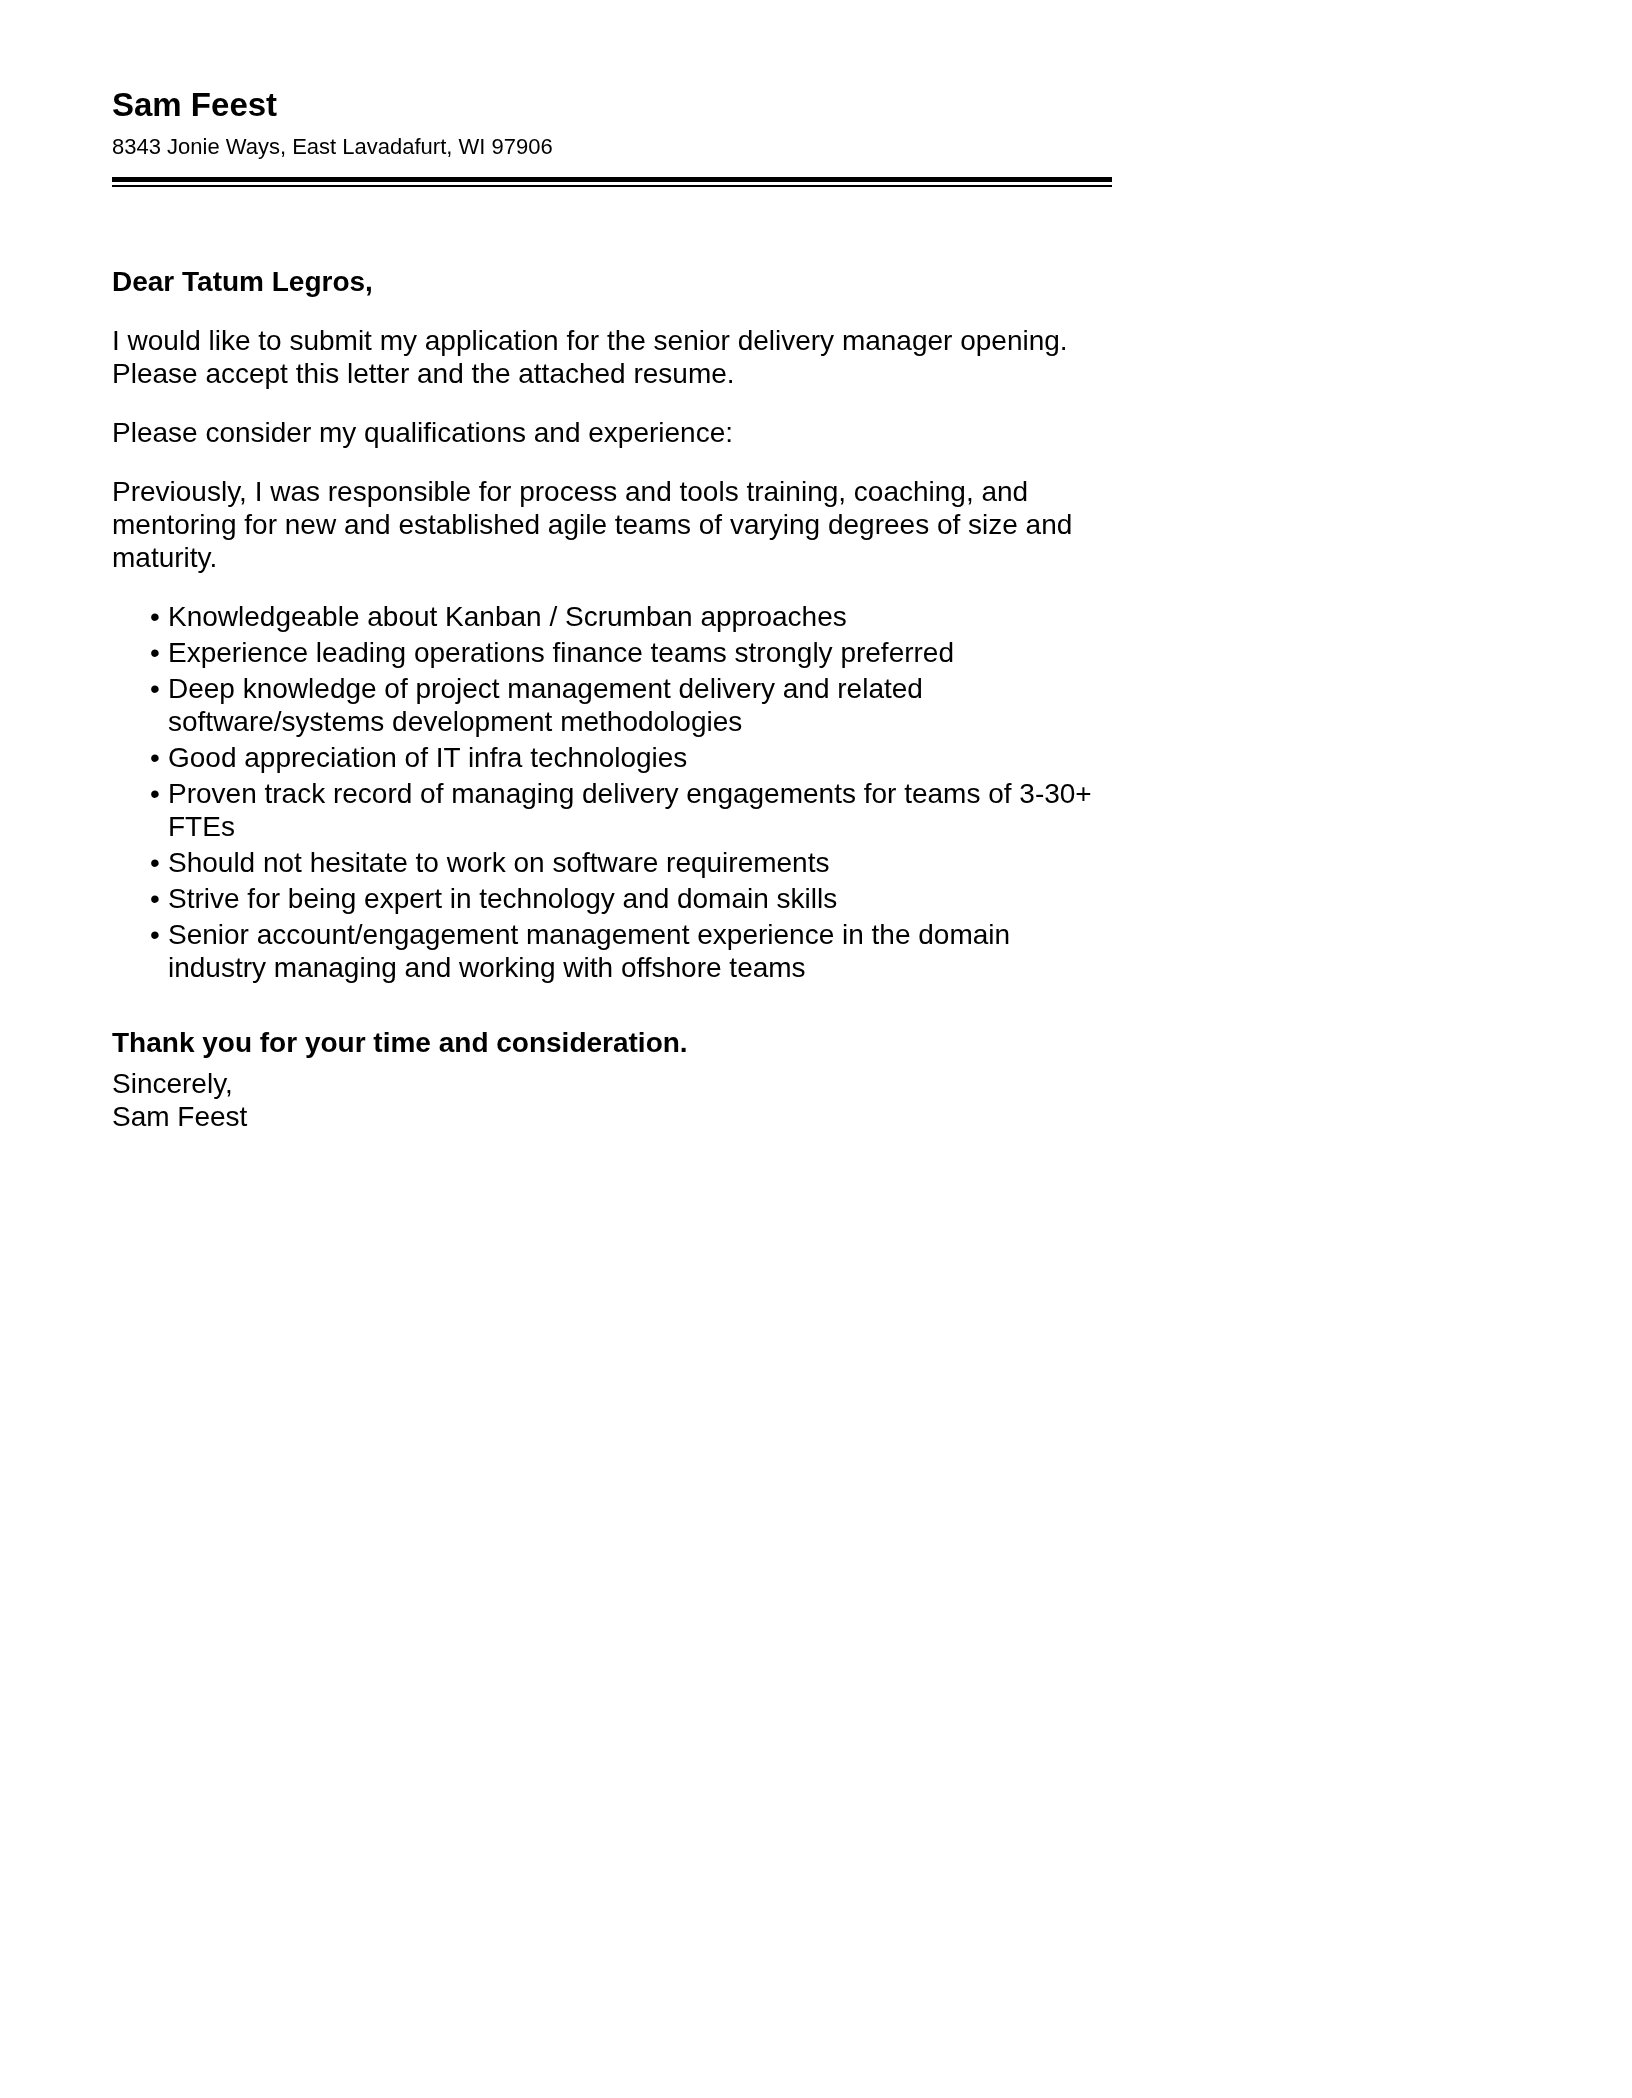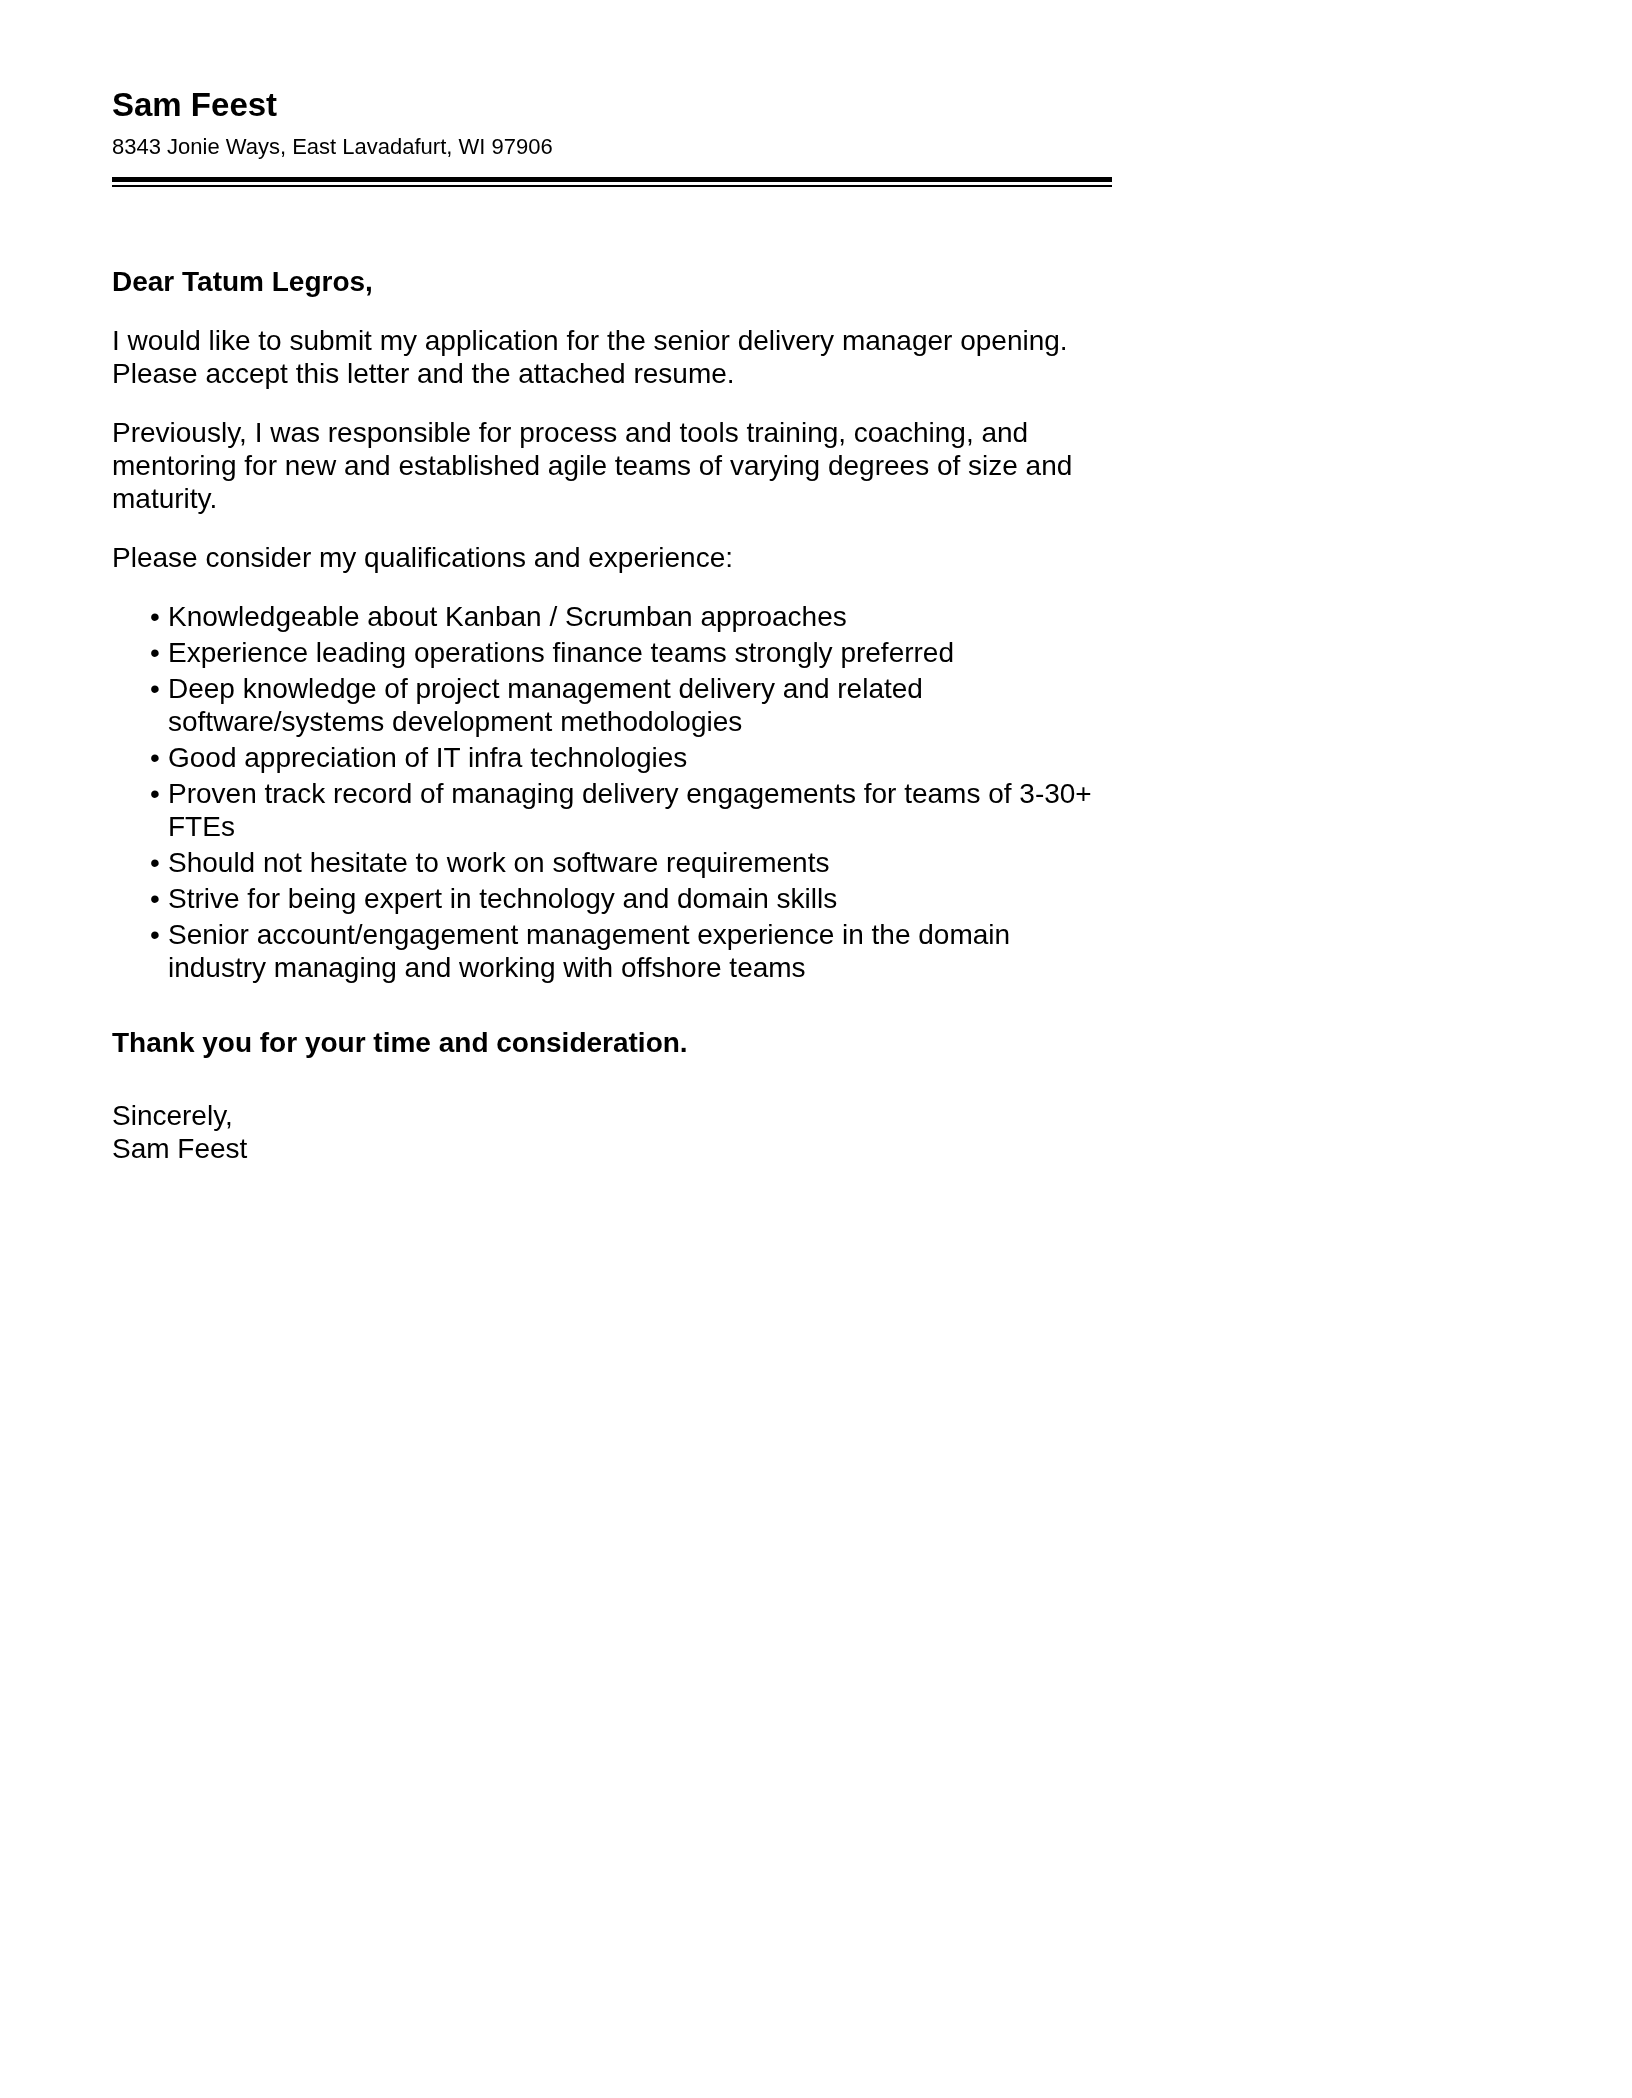--- a/index.html
+++ b/index.html
@@ -62,21 +62,21 @@
     padding-left: 18px;
     margin: 0 0 3px 0;
   }
   ul.qualifications li .bullet-glyph {
     position: absolute;
     left: 0;
     top: 0;
   }
   .closing-bold {
     font-weight: 700;
-    margin: 42px 0 40px 0;
+    margin: 42px 0 8px 0;
   }
   .signoff {
     margin: 0;
   }
 </style>
 </head>
 <body>
 
 <div class="page">
   <div class="content">
@@ -85,23 +85,23 @@
       <h1 class="sender-name">Sam Feest</h1>
       <div class="sender-address">8343 Jonie Ways, East Lavadafurt, WI 97906</div>
       <div class="header-rule"></div>
     </div>
 
     <div class="letter-body">
       <p class="salutation">Dear Tatum Legros,</p>
 
       <p class="para">I would like to submit my application for the senior delivery manager opening. Please accept this letter and the attached resume.</p>
 
+      <p class="para">Please consider my qualifications and experience:</p>
+
       <p class="para">Previously, I was responsible for process and tools training, coaching, and mentoring for new and established agile teams of varying degrees of size and maturity.</p>
-
-      <p class="para">Please consider my qualifications and experience:</p>
 
       <ul class="qualifications">
         <li>
           <span class="bullet-glyph">•</span>
           <span>Knowledgeable about Kanban / Scrumban approaches</span>
         </li>
         <li>
           <span class="bullet-glyph">•</span>
           <span>Experience leading operations finance teams strongly preferred</span>
         </li>

